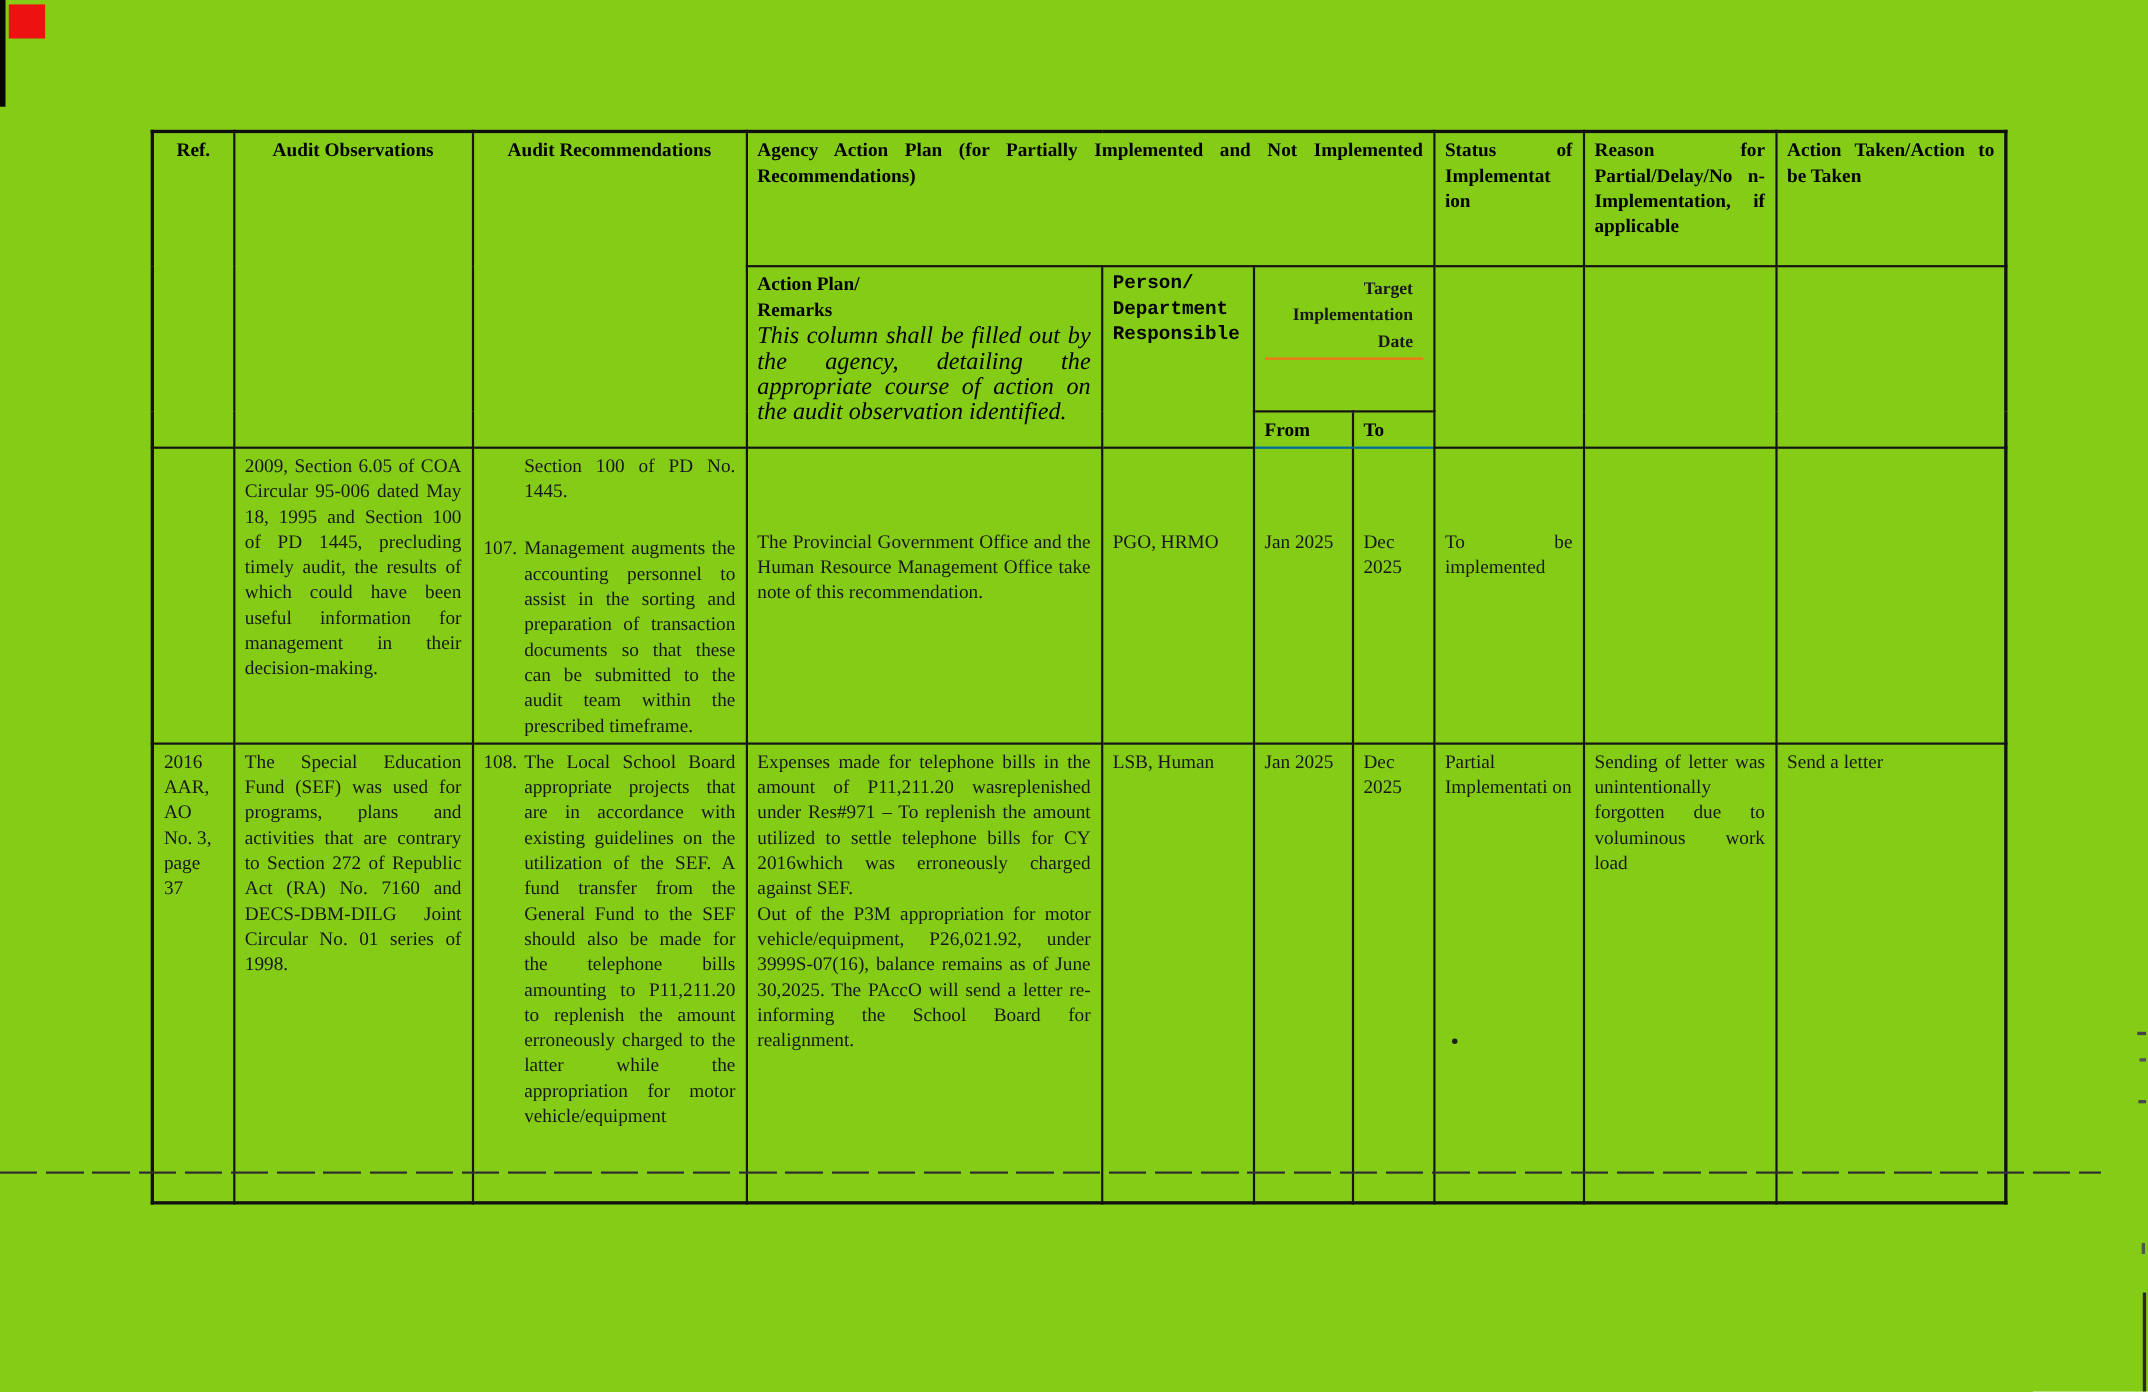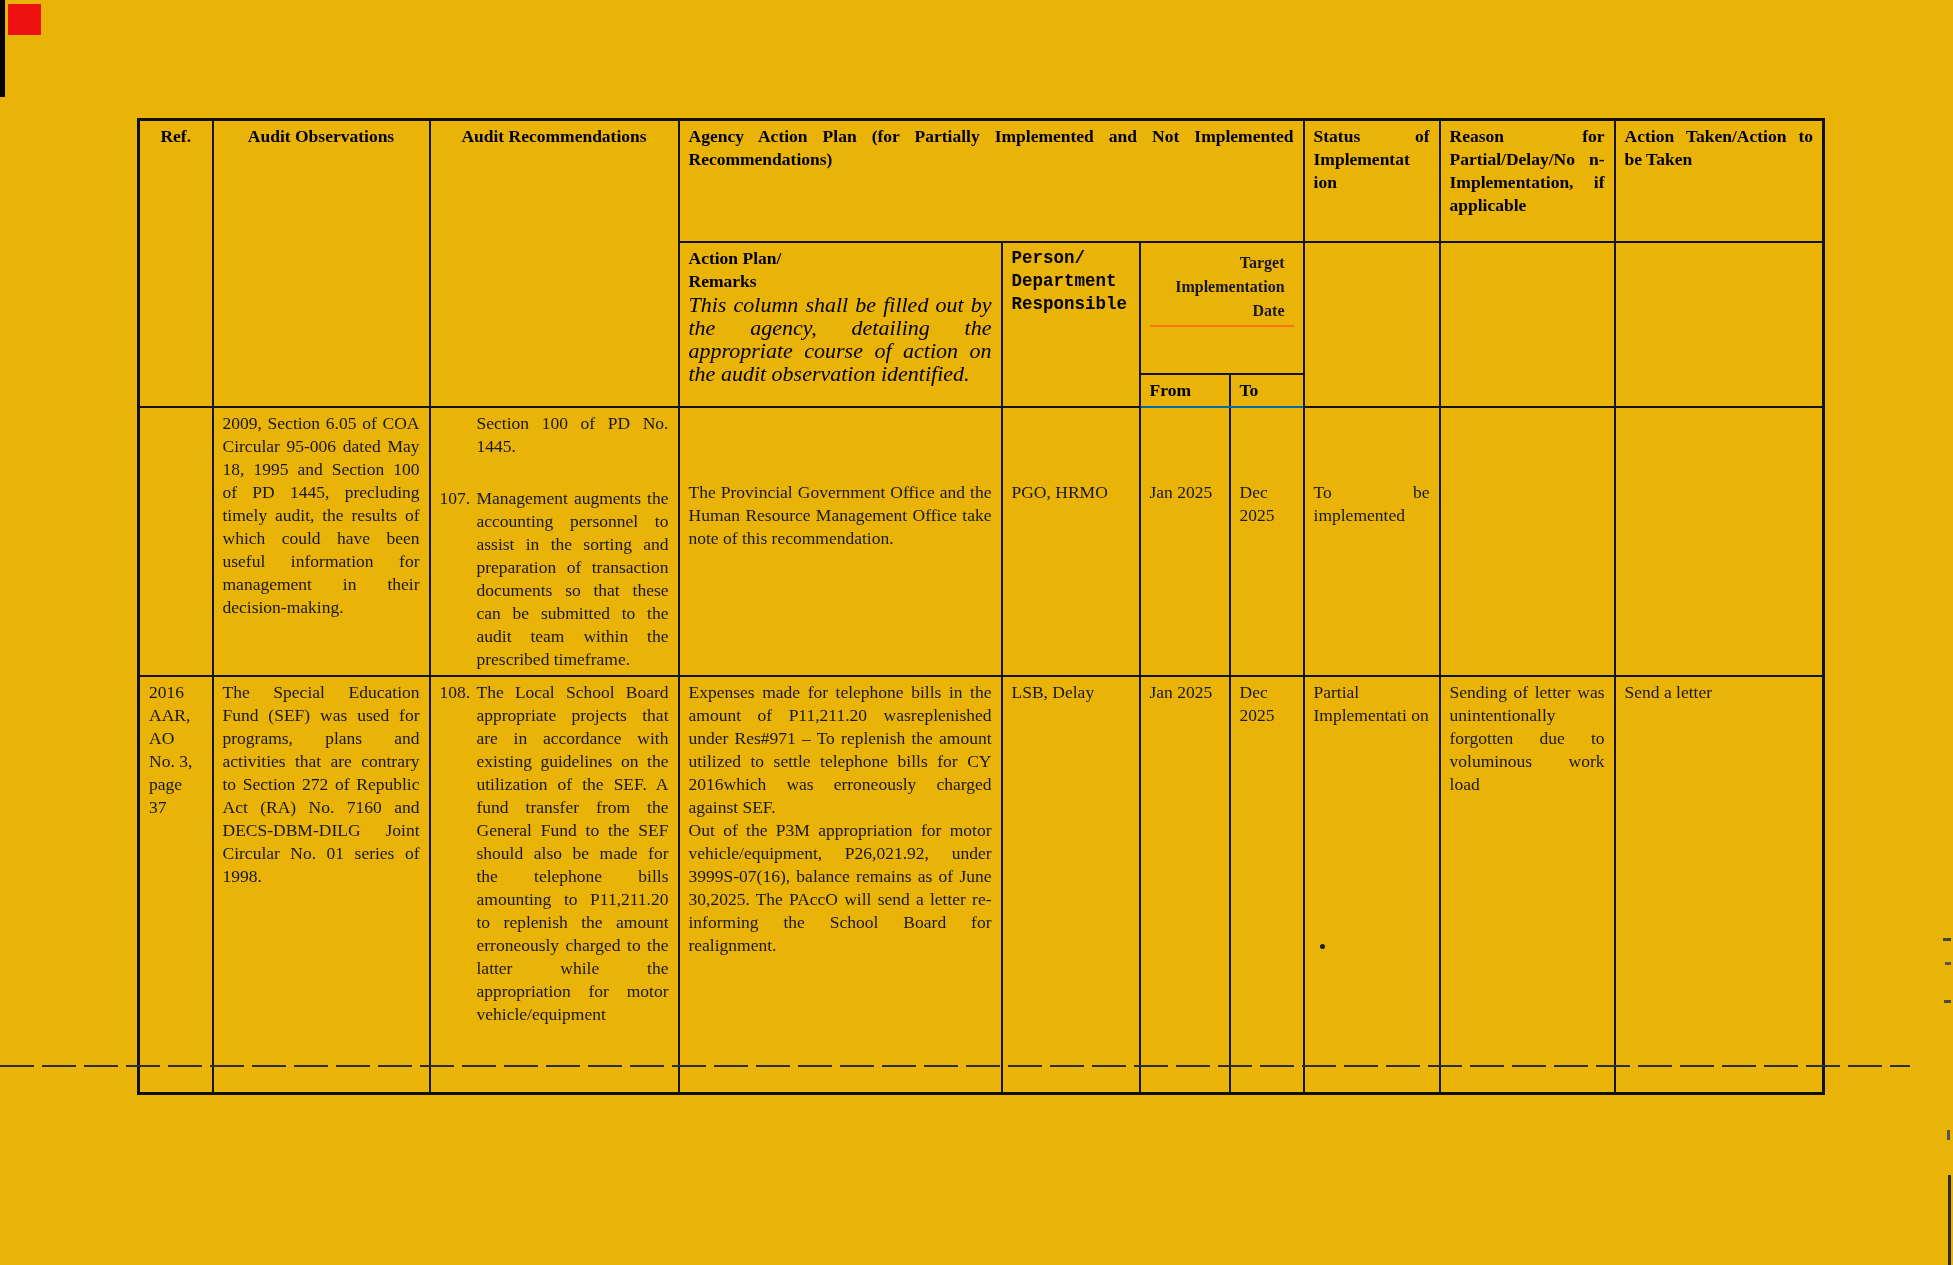--- a/index.html
+++ b/index.html
@@ -1,21 +1,21 @@
 <!DOCTYPE html>
 <html><head>
 <meta charset="utf-8">
 <style>
   * { margin:0; padding:0; box-sizing:border-box; }
   html,body { width:1953px; height:1265px; background:#ffffff; }
   body { position:relative; overflow:hidden;
          font-family:"Liberation Serif","DejaVu Serif",serif;
          color:#181818; -webkit-font-smoothing:antialiased; }
 
-  .page { position:absolute; inset:0; background:#eab308; }
+  .page { position:absolute; inset:0; background:#84cc16; }
 
   
   .edge-strip-left   { position:absolute; left:0; top:0; width:5px; height:97px; background:#060606; }
   .corner-marker     { position:absolute; left:8px; top:4px; width:33px; height:31px; background:#ee1111; }
   .pagebreak-line    { position:absolute; left:0; top:1065px; width:1910px; height:2px;
                        background:repeating-linear-gradient(90deg,#2e2e2e 0 34px,rgba(0,0,0,0) 34px 42px); }
   .stray-dot         { position:absolute; left:1320px; top:944px; width:5px; height:5px; border-radius:50%; background:#1b1b1b; }
   .edge-mark-1 { position:absolute; left:1943px; top:938px;  width:8px; height:3px; background:#444; }
   .edge-mark-2 { position:absolute; left:1945px; top:962px;  width:6px; height:3px; background:#555; }
   .edge-mark-3 { position:absolute; left:1944px; top:1000px; width:7px; height:3px; background:#4a4a4a; }
@@ -131,21 +131,21 @@
     <tr style="height:418px">
       <td class="refcell">2016 AAR, AO No. 3, page 37</td>
       <td class="just">The Special Education Fund (SEF) was used for programs, plans and activities that are contrary to Section 272 of Republic Act (RA) No. 7160 and DECS-DBM-DILG Joint Circular No. 01 series of 1998.</td>
       <td>
         <div class="rec-item"><span class="num">108.</span><span>The Local School Board appropriate projects that are in accordance with existing guidelines on the utilization of the SEF. A fund transfer from the General Fund to the SEF should also be made for the telephone bills amounting to P11,211.20 to replenish the amount erroneously charged to the latter while the appropriation for motor vehicle/equipment</span></div>
       </td>
       <td>
         <div class="just">Expenses made for telephone bills in the amount of P11,211.20 wasreplenished under Res#971 – To replenish the amount utilized to settle telephone bills for CY 2016which was erroneously charged against SEF.</div>
         <div class="just para2">Out of the P3M appropriation for motor vehicle/equipment, P26,021.92, under 3999S-07(16), balance remains as of June 30,2025. The PAccO will send a letter re-informing the School Board for realignment.</div>
       </td>
-      <td>LSB, Delay</td>
+      <td>LSB, Human</td>
       <td>Jan 2025</td>
       <td>Dec 2025</td>
       <td class="just">Partial Implementati on</td>
       <td class="just">Sending of letter was unintentionally forgotten due to voluminous work load</td>
       <td>Send a letter</td>
     </tr>
   </tbody>
     </table>
 
   <div class="pagebreak-line"></div>

